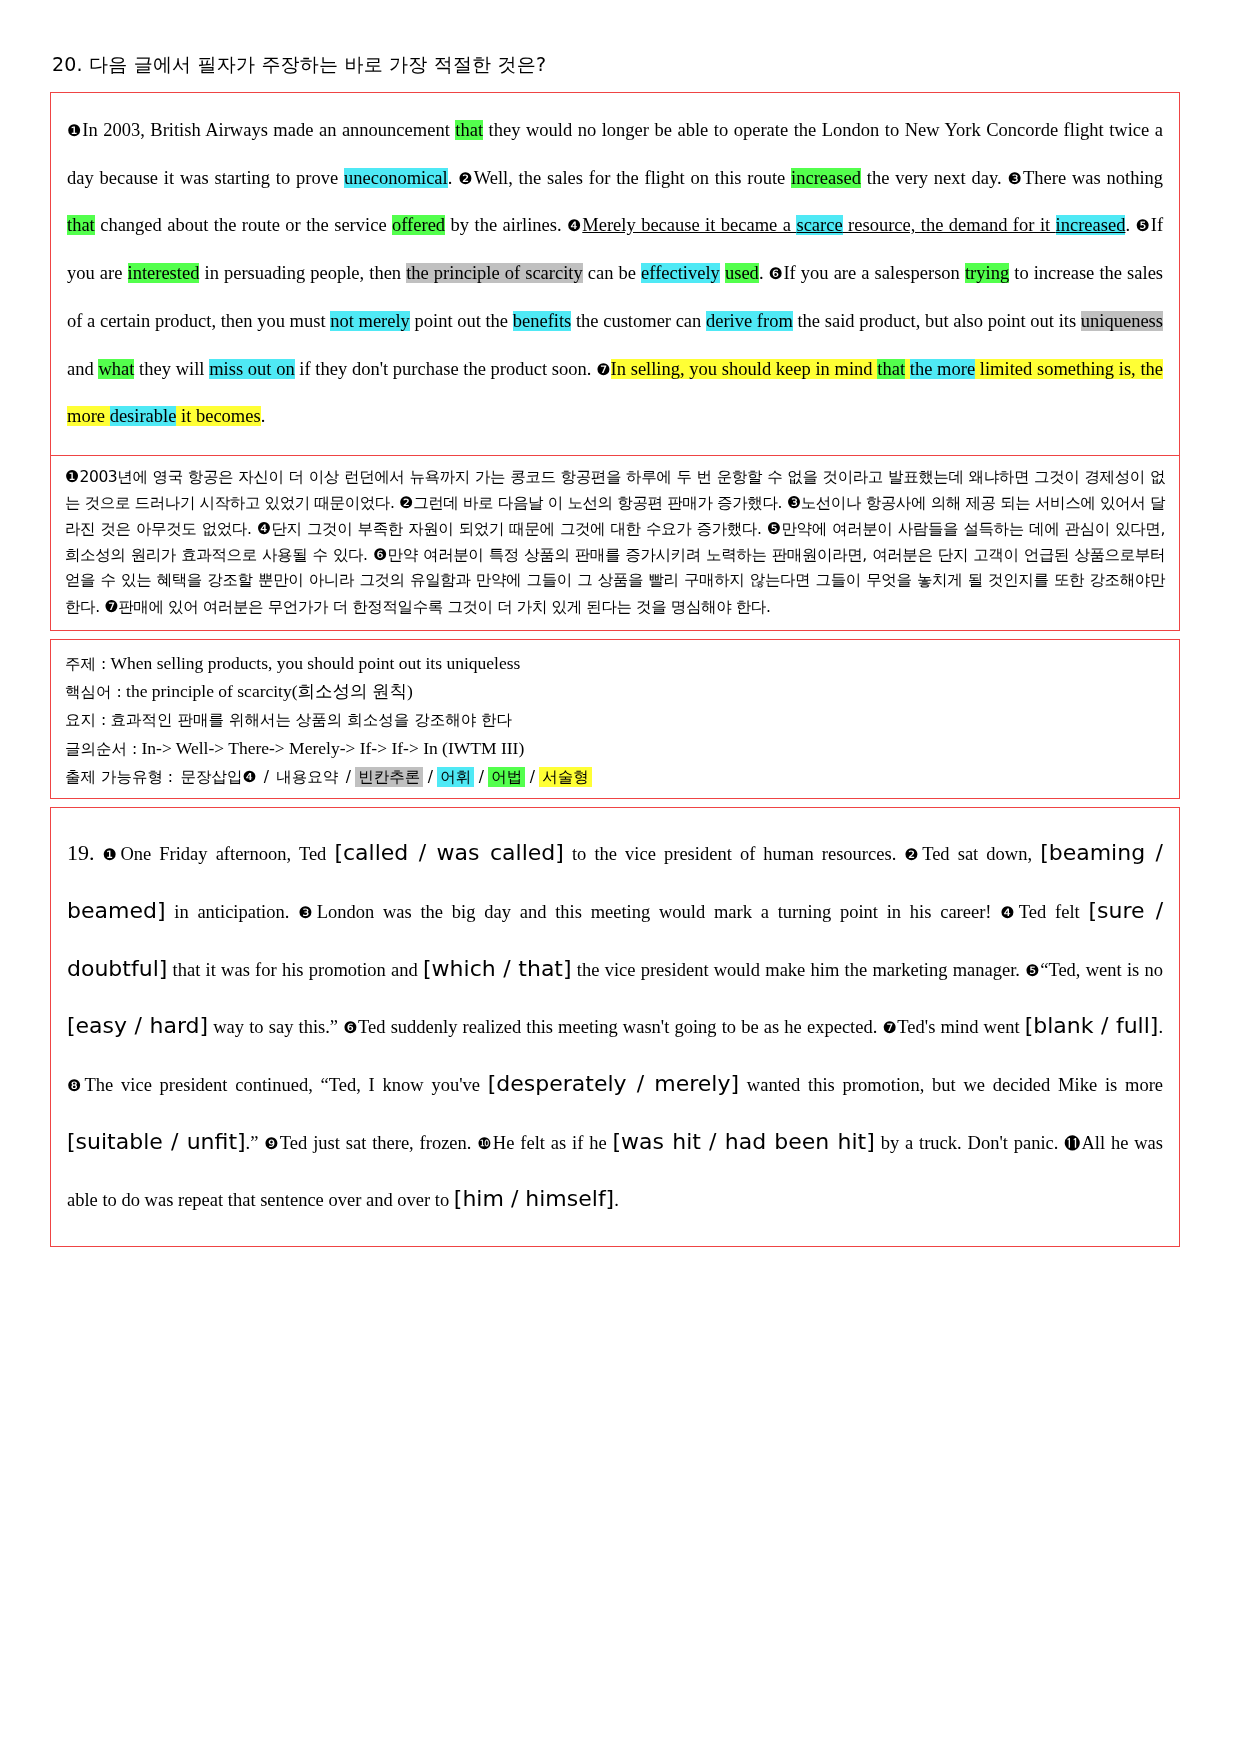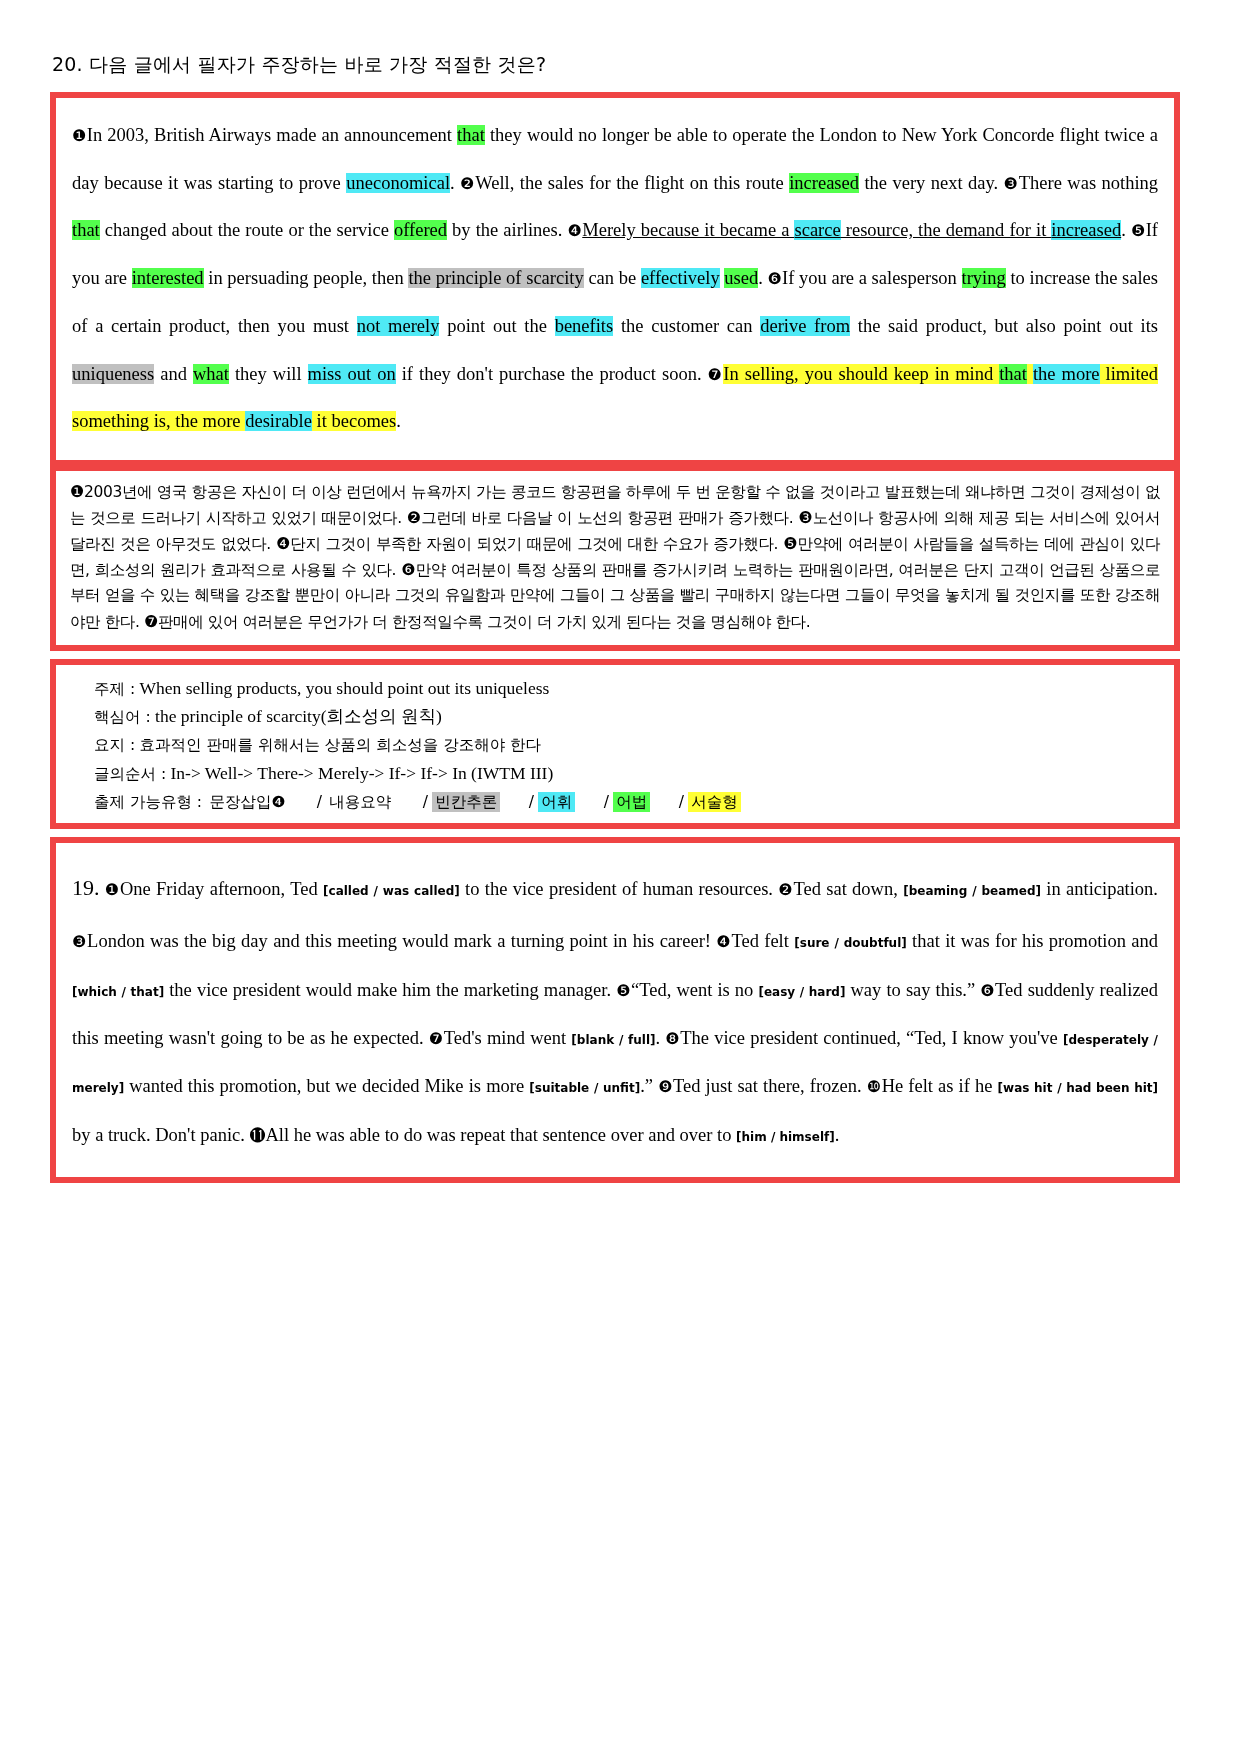--- a/index.html
+++ b/index.html
@@ -15,21 +15,21 @@
   .q-title {
     font-size:19px;
     letter-spacing:0.2px;
     margin:0 0 14px 2px;
     font-family:"DejaVu Sans", sans-serif;
     font-weight:400;
   }
   .q-title .num { font-family:"DejaVu Sans", sans-serif; }
 
   .box {
-    border:6px solid #ef4444;
+    border:1px solid #ef4444;
     box-sizing:border-box;
   }
   .box + .box { margin-top:8px; }
 
   
   .passage {
     padding:14px 16px 14px 16px;
     font-size:18.5px;
     line-height:2.58;
     text-align:justify;
@@ -52,35 +52,35 @@
     letter-spacing:-0.4px;
   }
 
   
   .summary {
     padding:9px 14px 8px 14px;
     font-size:17.5px;
     line-height:1.62;
   }
   .summary .row { white-space:nowrap; }
-  .summary .lbl { font-family:"DejaVu Sans", sans-serif; font-size:15.5px;margin-left:24px; }
+  .summary .lbl { font-family:"DejaVu Sans", sans-serif; font-size:15.5px; }
   .summary .val { font-family:"Liberation Serif", serif; }
   .summary .kval { font-family:"DejaVu Sans", sans-serif; font-size:15.5px; }
   .tag { padding:1px 3px; font-family:"DejaVu Sans", sans-serif; font-size:15.5px; }
 
   
   .wrap19 { margin-top:22px; }
   .passage19 {
     padding:16px 16px 18px 16px;
     font-size:18.5px;
     line-height:2.62;
     text-align:justify;
   }
   .q19num { font-size:22px; }
-  .choice { font-family:"DejaVu Sans", sans-serif; font-size:12px;font-weight:bold; }
+  .choice { font-family:"DejaVu Sans", sans-serif; font-size:22px; }
 </style>
 </head>
 <body>
 
 <div class="page">
 
   <div class="q-title">
     <span class="num">20.</span>
     <span>다음 글에서 필자가 주장하는 바로 가장 적절한 것은?</span>
   </div>

